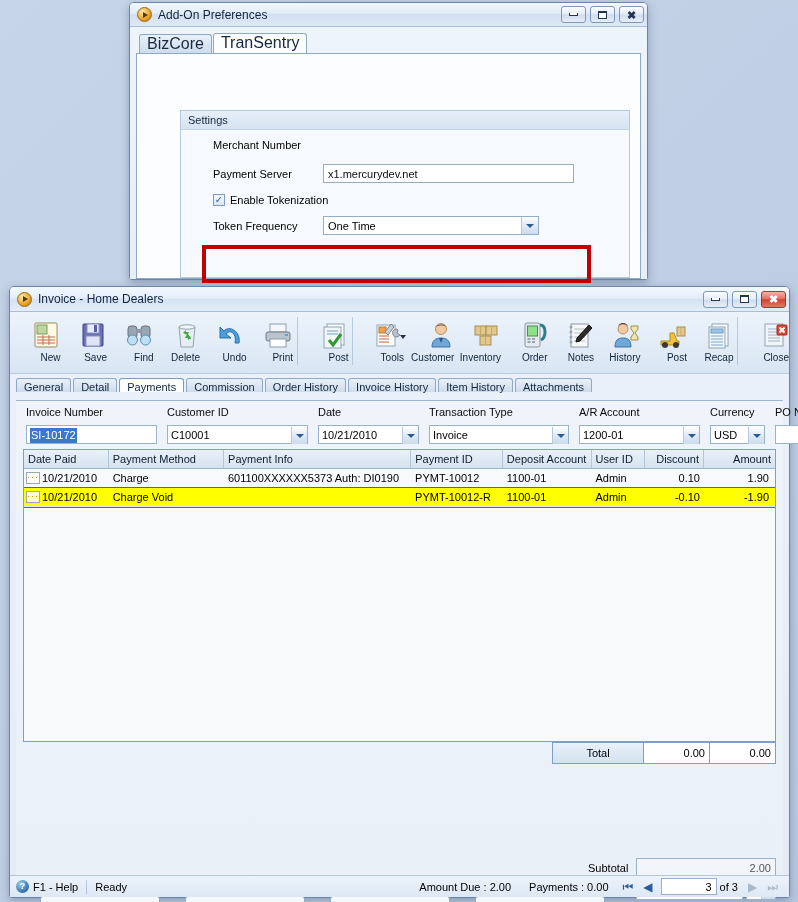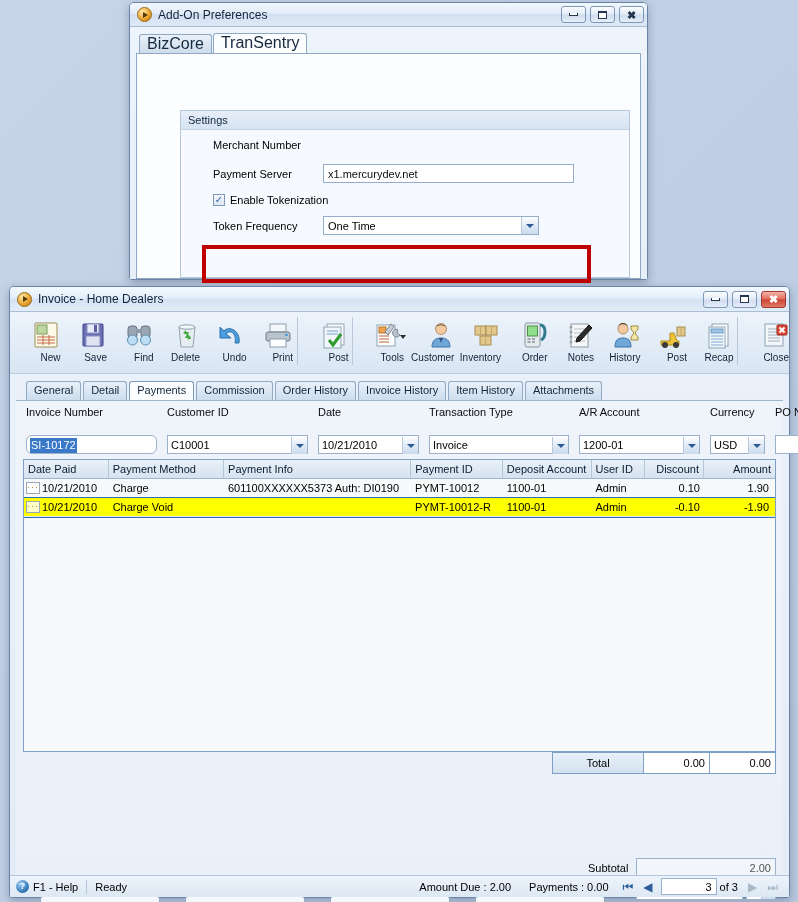--- a/index.html
+++ b/index.html
@@ -120,39 +120,39 @@
     background: linear-gradient(to bottom,#ecf3fb 0%,#e2ecf7 55%,#d8e5f3 100%);
     border-bottom:1px solid #b9cbe0;
   }
   .tbtn { width:47px; display:flex; flex-direction:column; align-items:flex-end; padding-top:3px; }
   .tbtn .ic { height:33px; display:flex; align-items:center; justify-content:center; }
   .tbtn .lb { font-size:10px; margin-top:1px; color:#112238; }
   .tsep { width:1px; height:48px; margin:2px 4px 0 4px; background:#b9c9dc; }
   .drop-caret { width:0;height:0;border-left:3.5px solid transparent;border-right:3.5px solid transparent;border-top:4px solid #2b2b2b; align-self:center; margin:0 2px 14px -4px; }
 
   
-  .inv-tabs { display:flex; align-items:flex-end; height:22px; padding-left:16px; margin-top:4px; }
+  .inv-tabs { display:flex; height:14px; padding-left:6px; margin-top:4px; }
   .itab {
     font-size:11px; padding:2px 7px 3px 7px; margin-right:2px;
     border:1px solid #90a9c5; border-bottom:none; border-radius:3px 3px 0 0;
     background: linear-gradient(to bottom,#e9f1fa,#cddcec); line-height:13px; color:#14273d;
   }
   .itab.active { background:#fbfdff; border-color:#7e9bbb; }
   .inv-pane { position:absolute; left:6px; right:6px; top:88px; bottom:6px;
     background: linear-gradient(to bottom,#eff4fb,#e9f0f8); border-top:1px solid #9fb6d0; }
 
   
   .fields { display:flex; padding:5px 0 0 10px; }
   .fgrp { margin-right:10px; }
-  .fgrp .flabel { font-size:11px; margin-bottom:17px; color:#0a0a0a; }
+  .fgrp .flabel { font-size:11px; margin-bottom:7px; color:#0a0a0a; }
   .inp {
     height:19px; border:1px solid #9ab1cb; background:#fff; font-size:11px;
     padding:2px 3px 0 3px; line-height:15px; display:flex; align-items:center;
   }
-  .inp.sel { background:#fff;border-radius:6px; }
+  .inp.sel { background:#fff; }
   .inp.sel span { background:#3a78c8; color:#fff; padding:0 1px; }
   .inp.combo2 { padding-right:0; }
   .inp .arrow2 {
     margin-left:auto; width:16px; height:17px; flex:none;
     background: linear-gradient(to bottom,#fdfeff,#dfeaf6 50%,#ccdaeb);
     border-left:1px solid #b6c8dc; display:flex;align-items:center;justify-content:center;
   }
 
   
   .dgrid { margin:5px 7px 0 7px; border:1px solid #7fa0c4; background:#f7f9fb; height:293px; position:relative; overflow:hidden; }

